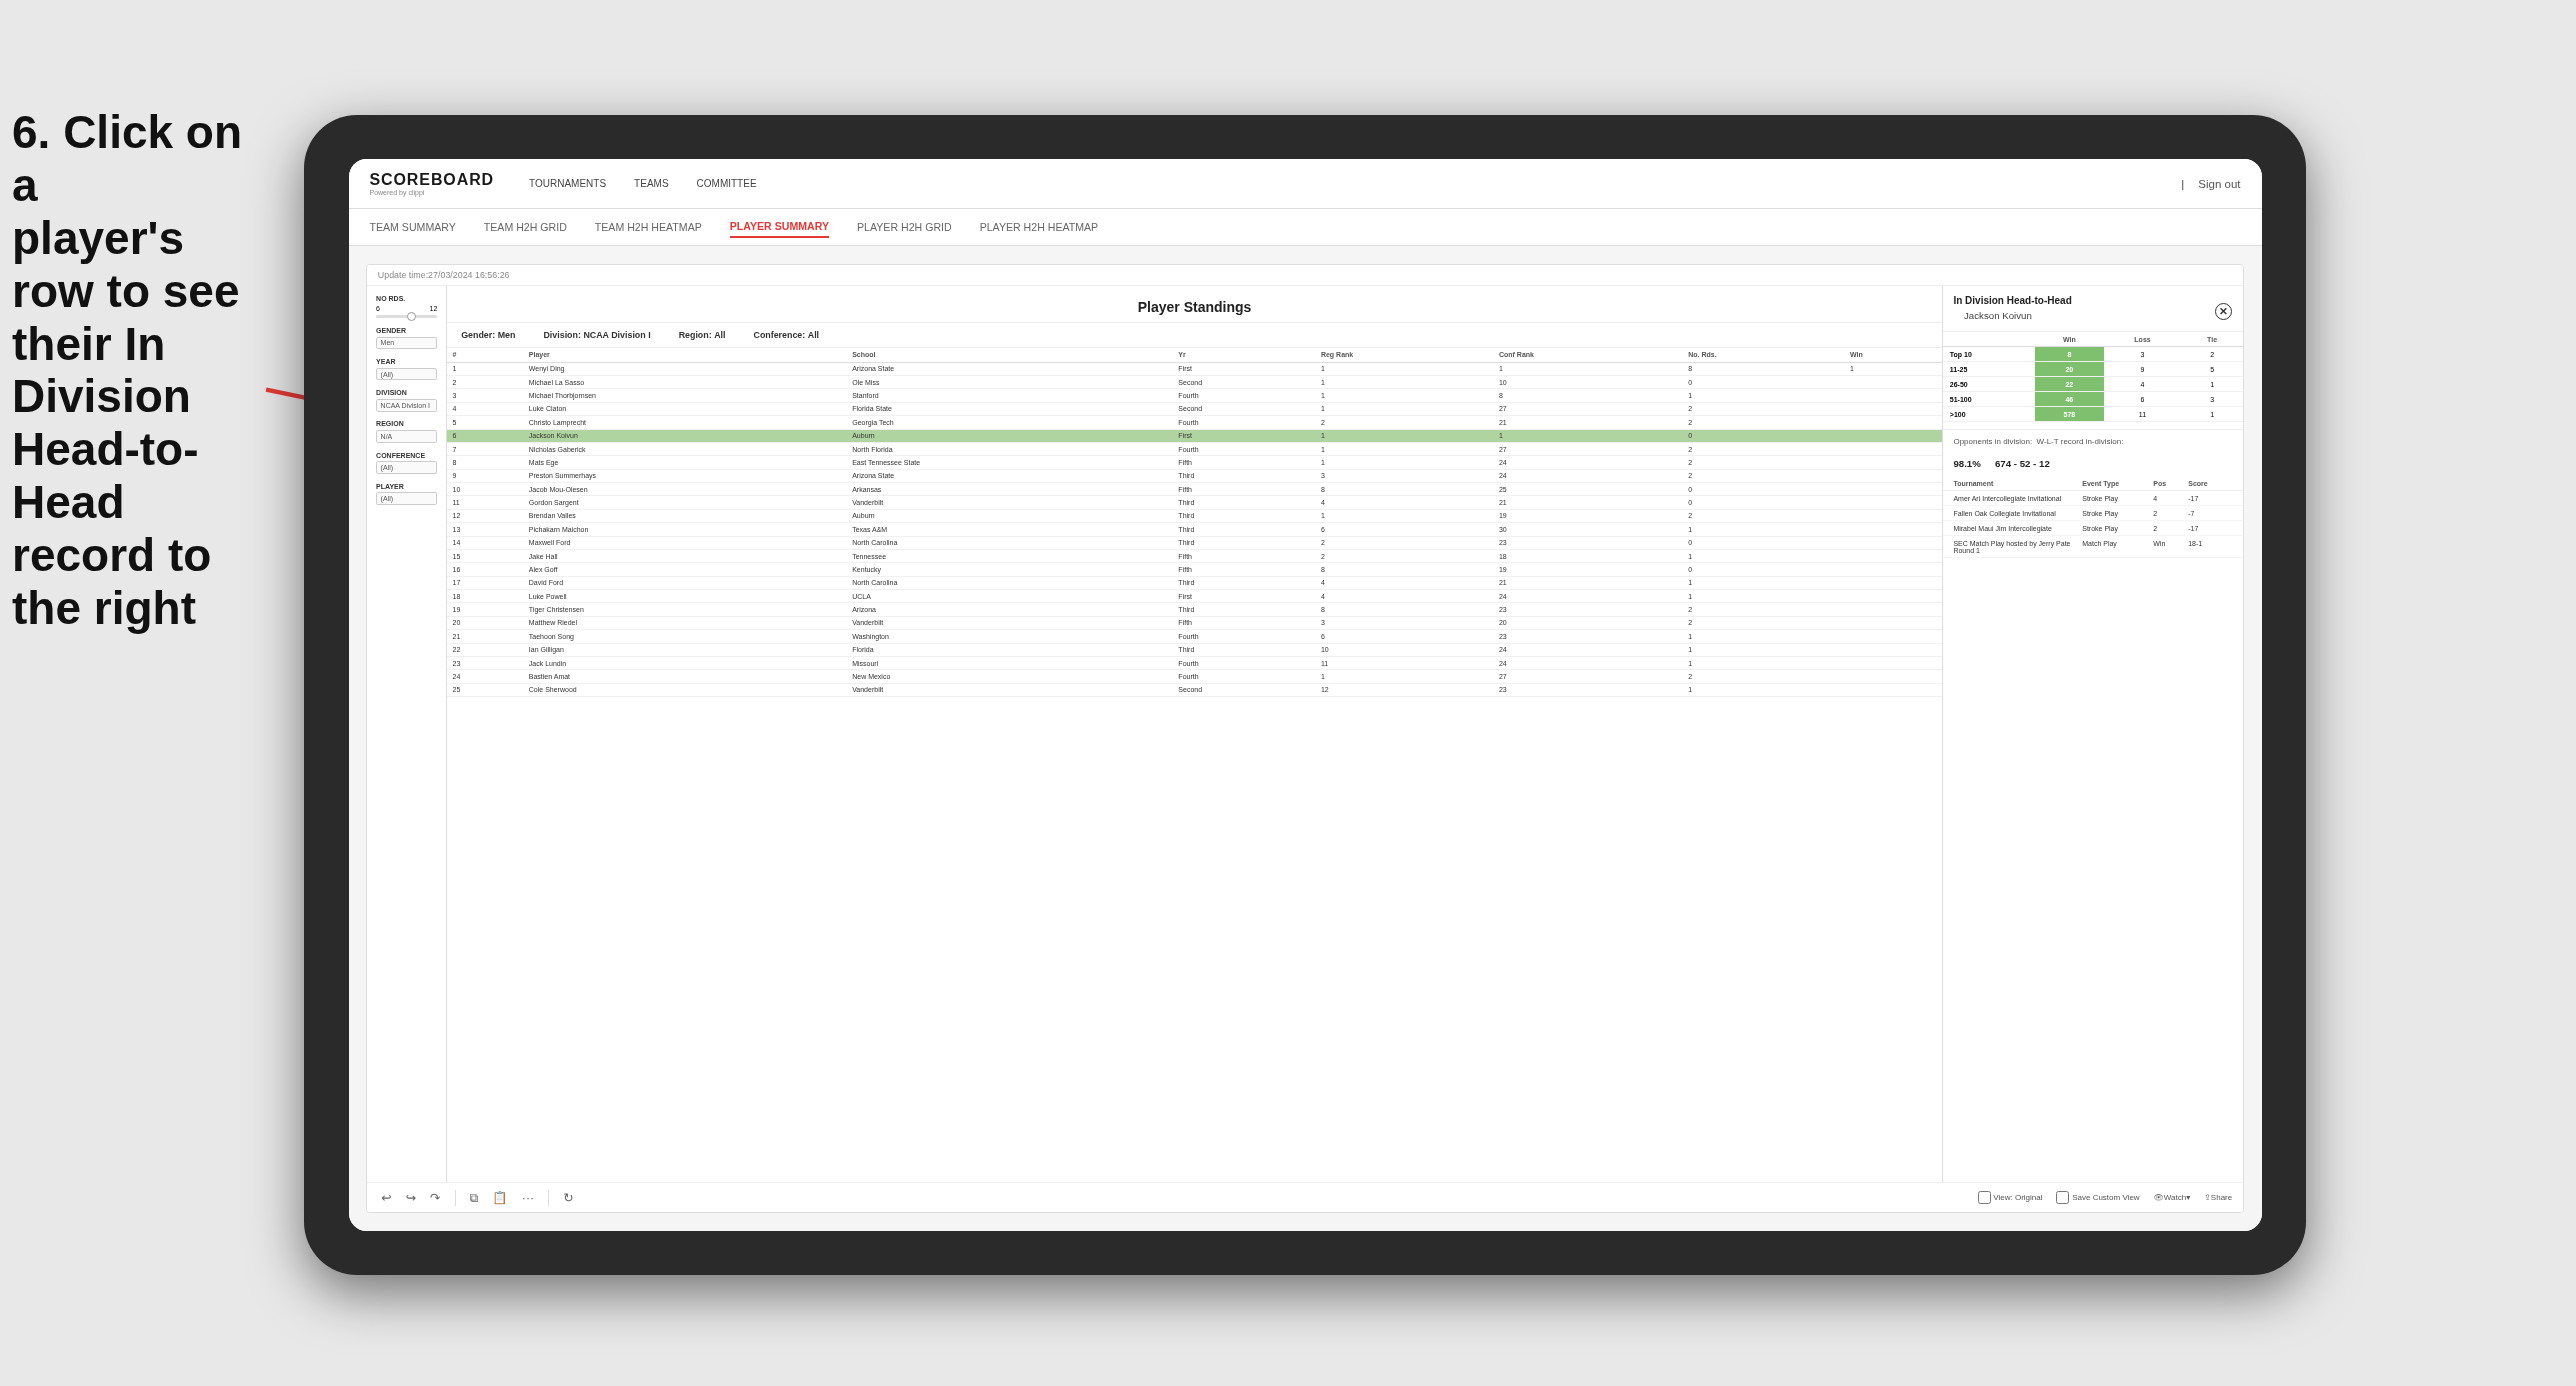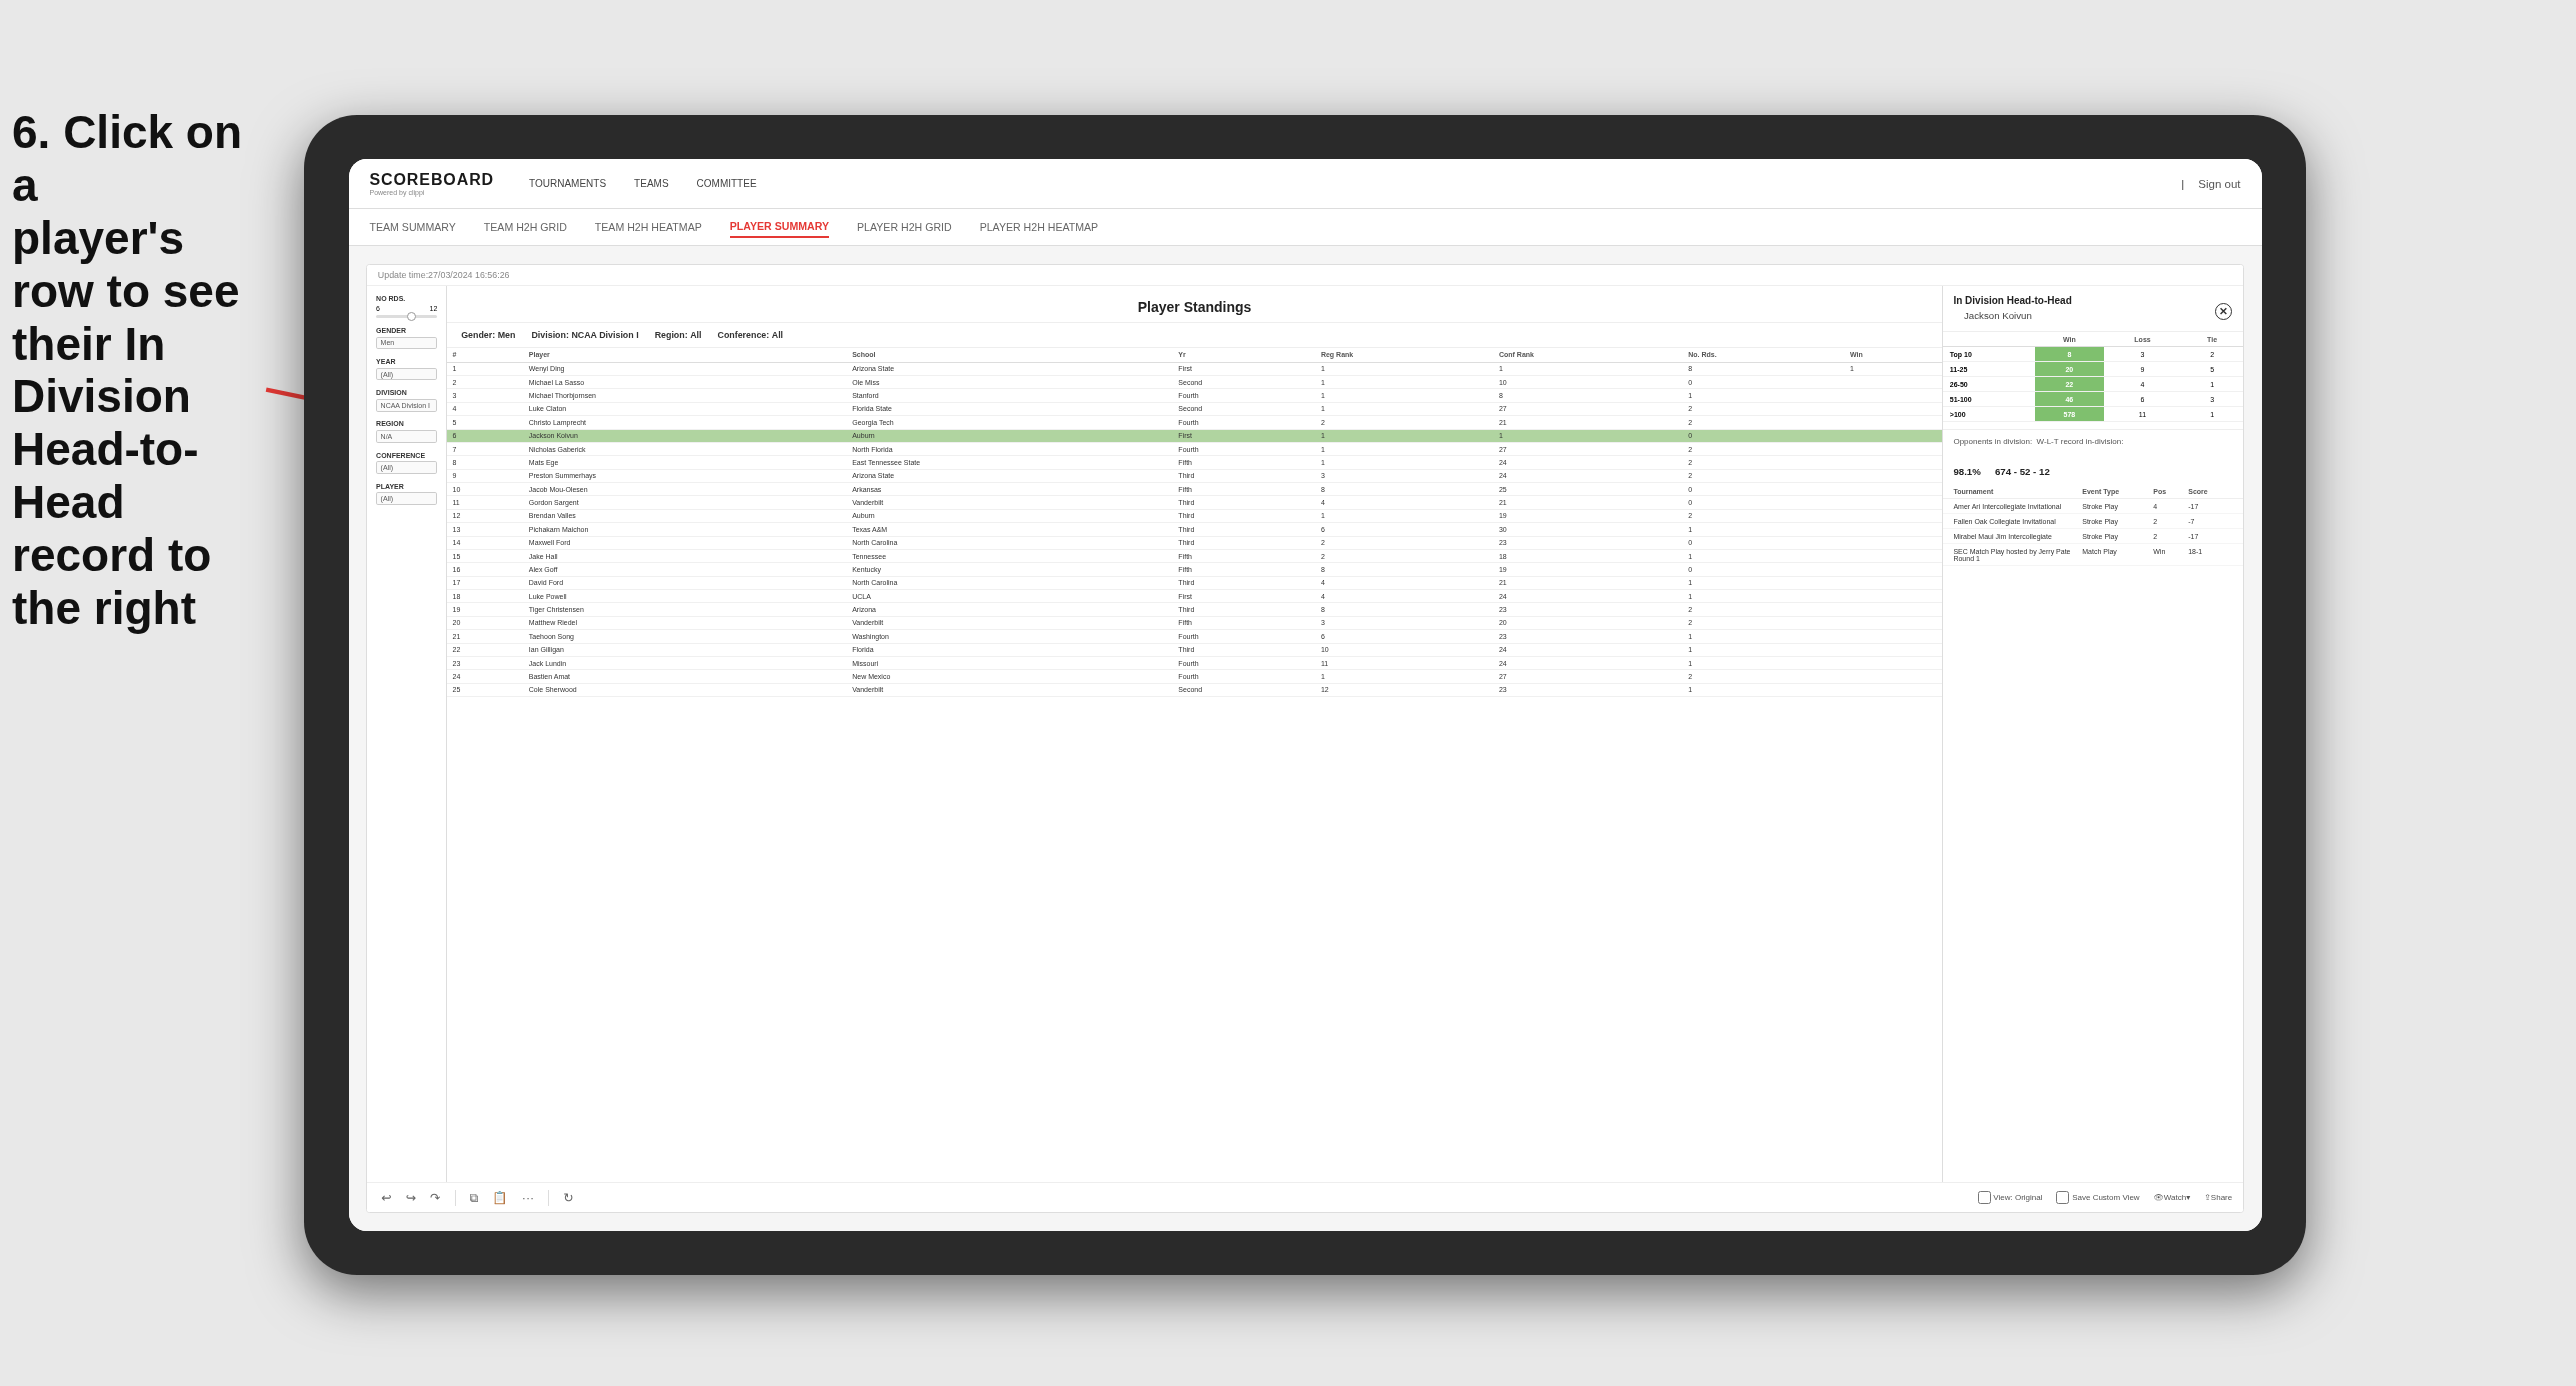--- a/index.html
+++ b/index.html
@@ -252,21 +252,21 @@
       font-size: 14px;
       font-weight: 700;
       color: #222;
       border-bottom: 0.9px solid #eee;
       background: #fff;
       flex-shrink: 0;
     }
 
     .standings-filters {
       display: flex;
-      gap: 16px;
+      gap: 28px;
       padding: 7px 14px;
       font-size: 8.9px;
       color: #333;
       background: #fff;
       border-bottom: 0.9px solid #eee;
       flex-shrink: 0;
     }
 
     .standings-filter-item span {
       font-weight: 700;
@@ -914,21 +914,21 @@
       <td>1</td>
     </tr>
                 </tbody>
             </table>
 
             <div class="h2h-summary">
               <div>
                 <span>Opponents in division:</span>
                 &nbsp;<span>W-L-T record in-division:</span>
               </div>
-              <div style="display:flex;gap:14px;margin-top:20px;">
+              <div style="display:flex;gap:14px;margin-top:12px;">
                 <span class="h2h-wl">98.1%</span>
                 <span class="h2h-wl">674 - 52 - 12</span>
               </div>
             </div>
 
             <div class="h2h-tournaments">
               <div class="h2h-tour-header">
                 <span>Tournament</span>
                 <span>Event Type</span>
                 <span>Pos</span>

